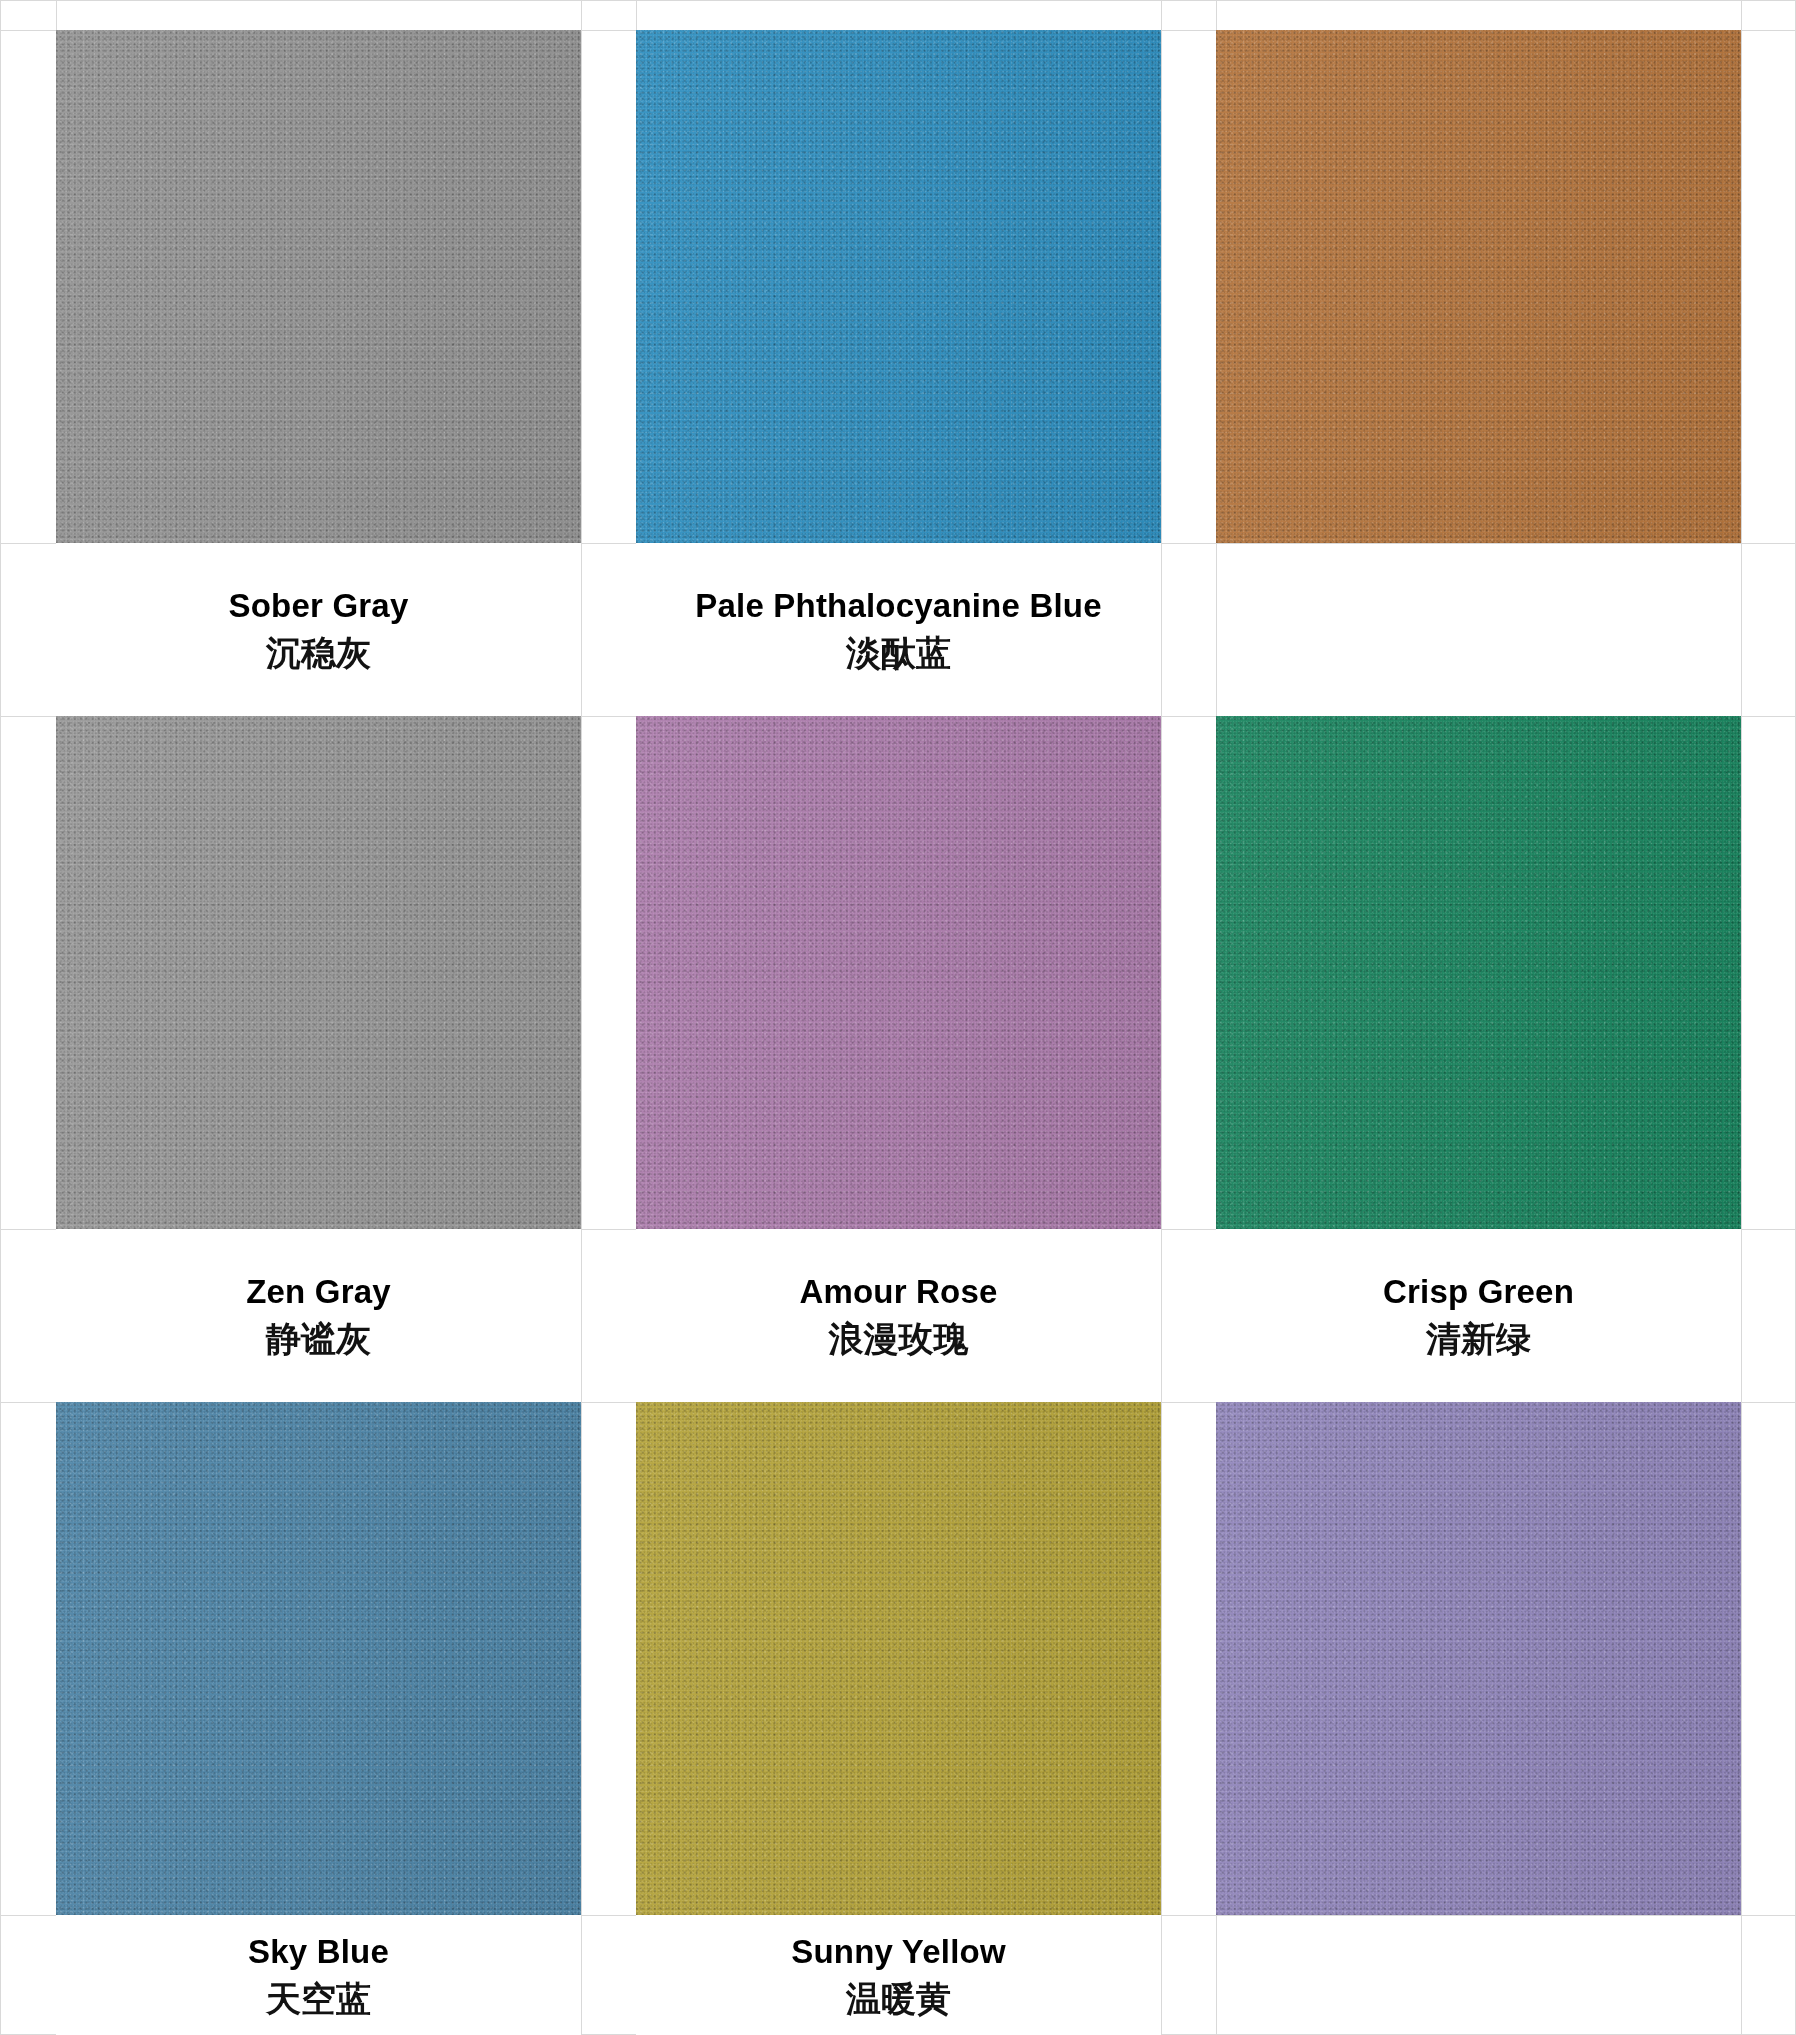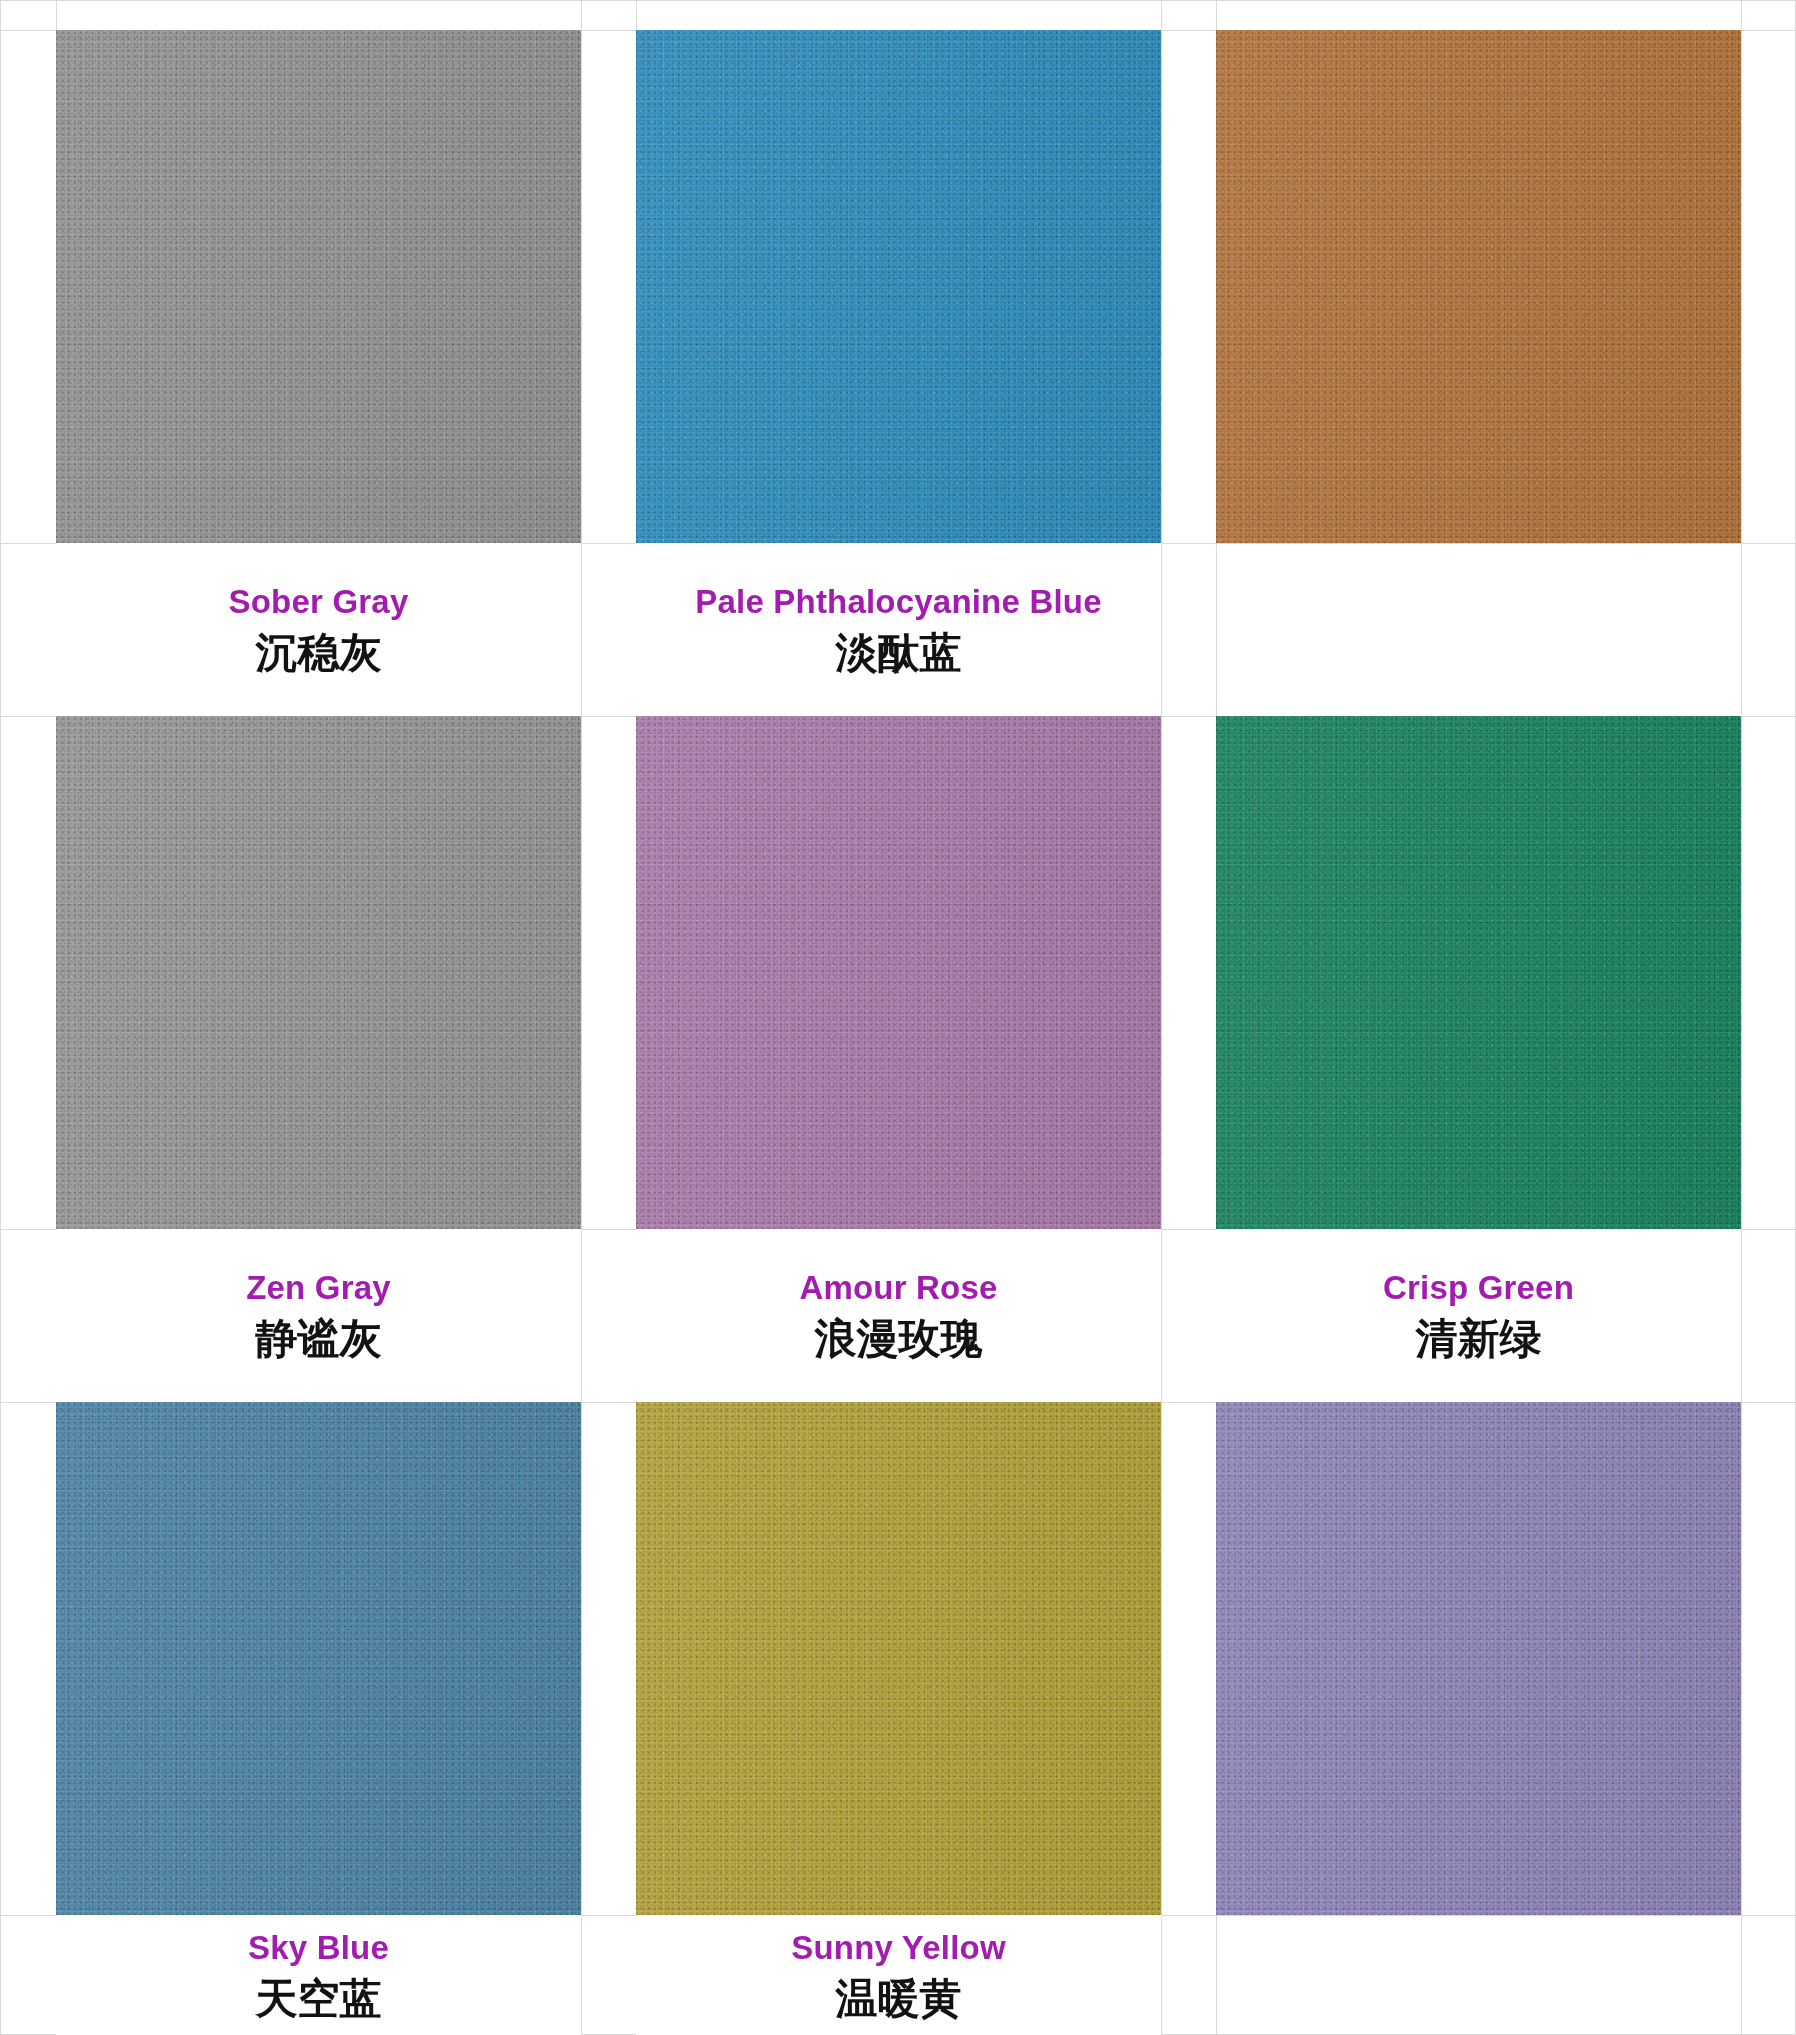--- a/index.html
+++ b/index.html
@@ -94,28 +94,28 @@
     justify-content: center;
     align-items: center;
     height: 100%;
     background: #ffffff;
     box-sizing: border-box;
     padding-top: 3.5px;
   }
   .label .name-en {
     font-size: 33px;
     font-weight: 700;
-    color: #a21caf;
+    color: #000000;
     letter-spacing: 0.2px;
     line-height: 1.12;
     text-align: center;
     white-space: nowrap;
   }
   .label .name-zh {
-    font-size: 42px;
+    font-size: 35px;
     font-weight: 700;
     color: #121212;
     line-height: 1.2;
     margin-top: 7px;
     text-align: center;
     white-space: nowrap;
     font-family: "DejaVu Sans", "Liberation Sans", sans-serif;
   }
 </style>
 </head>

